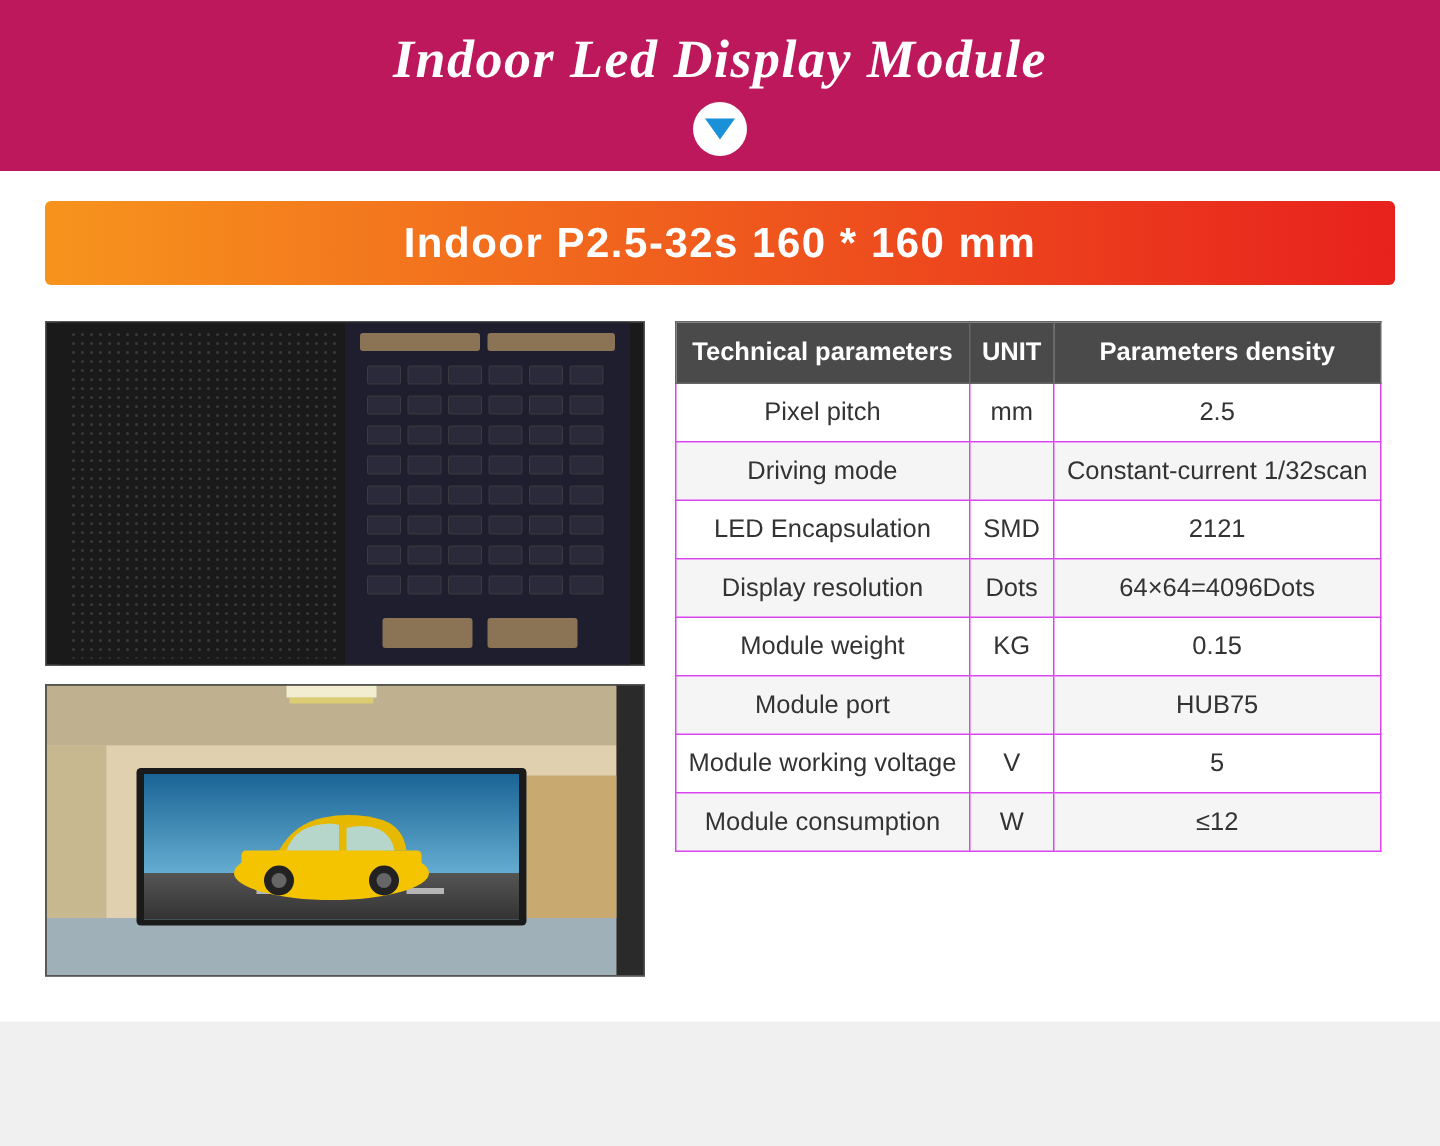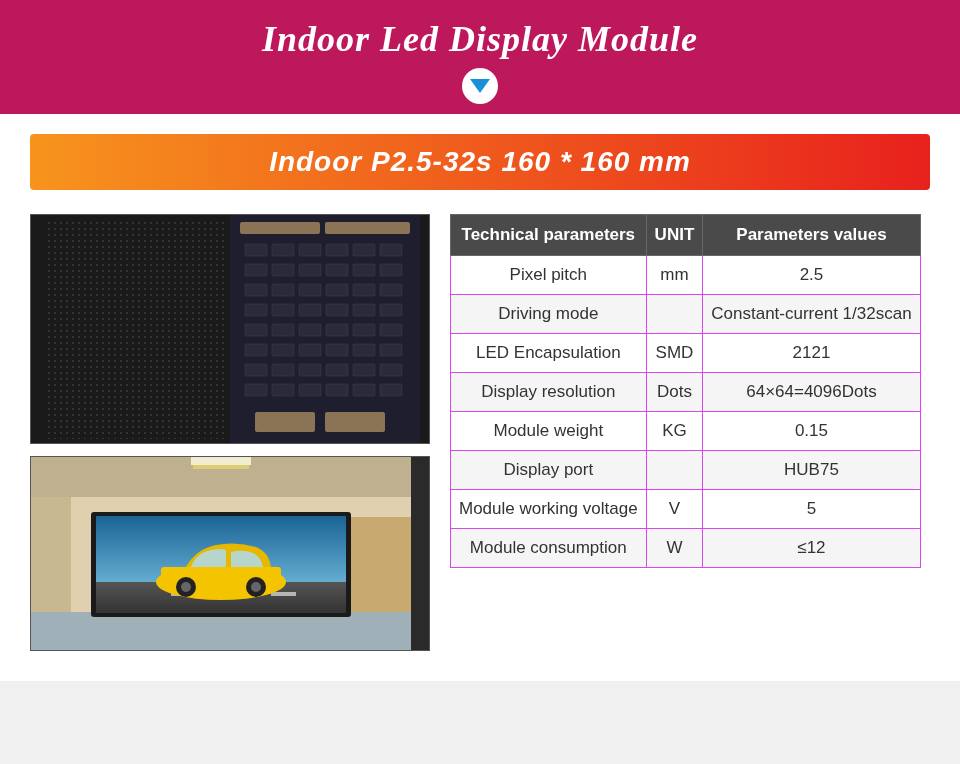--- a/index.html
+++ b/index.html
@@ -60,21 +60,20 @@
       border-radius: 4px;
       padding: 12px 20px;
       text-align: center;
       margin-bottom: 24px;
     }
 
     .product-title-text {
       color: white;
       font-size: 28px;
       font-weight: bold;
-      font-style: italic;
       letter-spacing: 1px;
     }
 
     .content-row {
       display: flex;
       gap: 20px;
       align-items: flex-start;
     }
 
     .images-column {
@@ -296,21 +295,21 @@
         </svg>
       </div>
     </div>
 
     <div style="flex:1;">
       <table class="spec-table">
         <thead>
           <tr>
             <th>Technical parameters</th>
             <th>UNIT</th>
-            <th>Parameters values</th>
+            <th>Parameters density</th>
           </tr>
         </thead>
         <tbody id="spec-tbody">
         <tr>
               <td>Pixel pitch</td>
               <td>mm</td>
               <td>2.5</td>
             </tr>
             <tr>
               <td>Driving mode</td>
@@ -326,21 +325,21 @@
               <td>Display resolution</td>
               <td>Dots</td>
               <td>64×64=4096Dots</td>
             </tr>
             <tr>
               <td>Module weight</td>
               <td>KG</td>
               <td>0.15</td>
             </tr>
             <tr>
-              <td>Display port</td>
+              <td>Module port</td>
               <td></td>
               <td>HUB75</td>
             </tr>
             <tr>
               <td>Module working voltage</td>
               <td>V</td>
               <td>5</td>
             </tr>
             <tr>
               <td>Module consumption</td>

